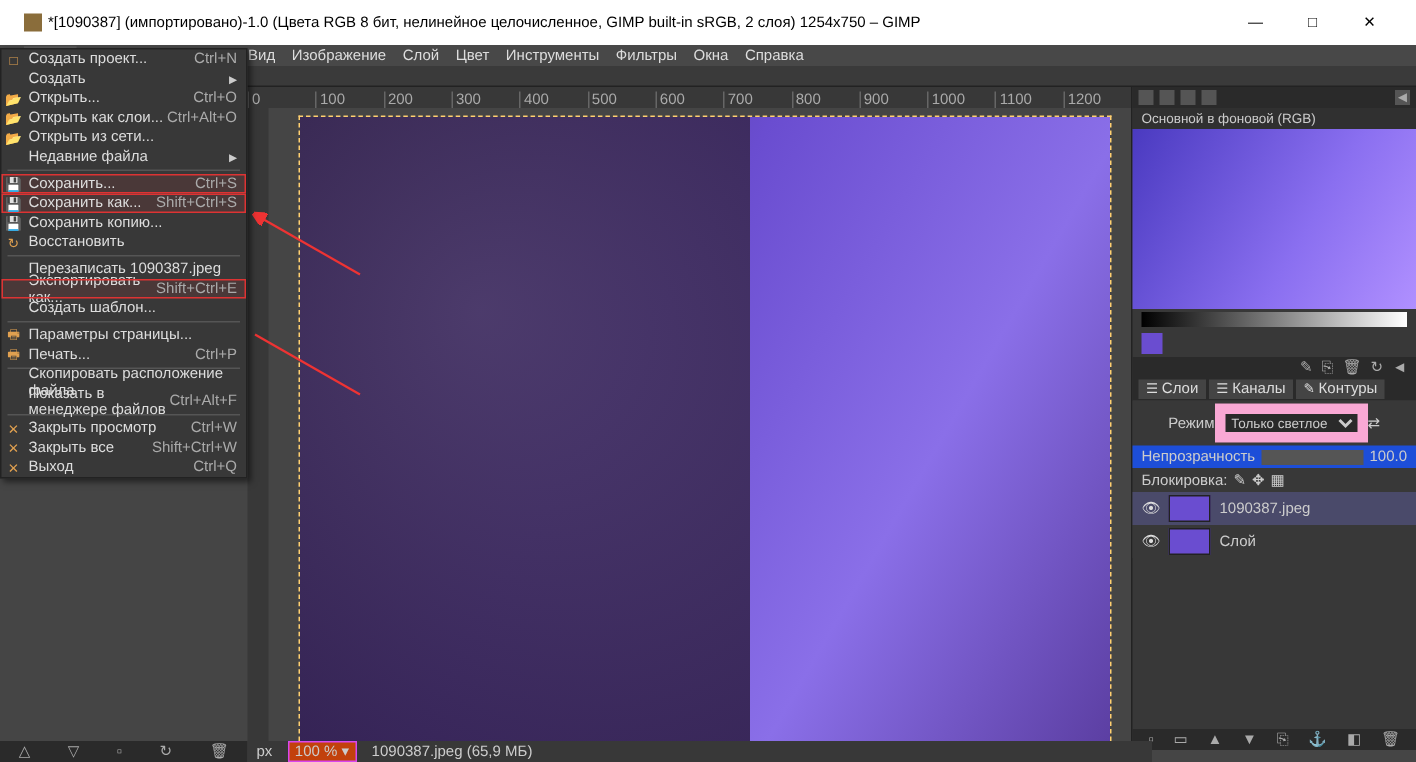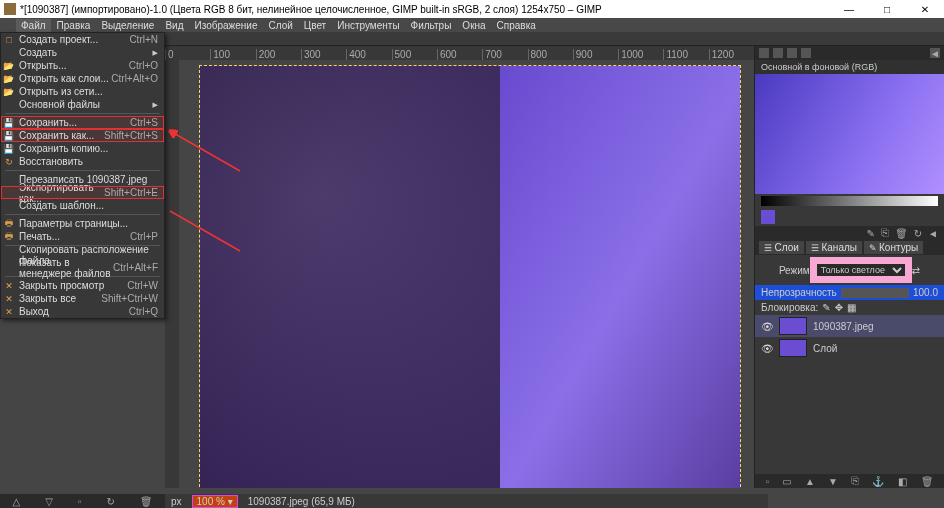--- a/index.html
+++ b/index.html
@@ -1,17 +1,17 @@
 <!DOCTYPE html>
 <html><head>
 <meta charset="utf-8">
 <style>
 *{margin:0;padding:0;box-sizing:border-box;font-family:Tahoma,sans-serif;font-size:10px;user-select:none}
 body{background:#454545;color:#ccc;width:944px;height:508px;overflow:hidden;position:relative}
-.titlebar{height:18px;background:#fff;color:#000;display:flex;align-items:center;padding:0 4px;justify-content:space-between}
+.titlebar{height:30px;background:#fff;color:#000;display:flex;align-items:center;padding:0 16px;justify-content:space-between}
 .titlebar .left{display:flex;align-items:center;gap:4px}
 .titlebar .icon{width:12px;height:12px;background:#8a6d3b}
 .win-controls{display:flex;gap:8px;align-items:center}
 .win-controls span{width:30px;text-align:center;cursor:pointer}
 .menubar{height:14px;background:#484848;display:flex;align-items:center;padding:0 16px;gap:1px}
 .menubar .mi{padding:1px 5px;cursor:pointer;color:#ddd}
 .menubar .mi.active{background:#5c5c5c}
 .toolbar{height:14px;background:#3a3a3a;display:flex;align-items:center;padding:0 4px;gap:6px;border-bottom:1px solid #222}
 .body-area{display:flex;height:442px}
 .dropdown{position:absolute;left:0;top:32px;width:165px;background:#383838;border:1px solid #222;box-shadow:2px 2px 4px rgba(0,0,0,.5);z-index:10}
@@ -107,21 +107,21 @@
     <div class="row">
       <span class="ic">📂</span>
       <span class="lbl">Открыть как слои...</span>
       <span class="sc">Ctrl+Alt+O</span>
     </div>
     <div class="row">
       <span class="ic">📂</span>
       <span class="lbl">Открыть из сети...</span>
     </div>
     <div class="row sub">
-      <span class="lbl">Основной файлы</span>
+      <span class="lbl">Недавние файла</span>
     </div>
     <div class="sep"></div>
     <div class="row hl">
       <span class="ic">💾</span>
       <span class="lbl">Сохранить...</span>
       <span class="sc">Ctrl+S</span>
     </div>
     <div class="row hl">
       <span class="ic">💾</span>
       <span class="lbl">Сохранить как...</span>

